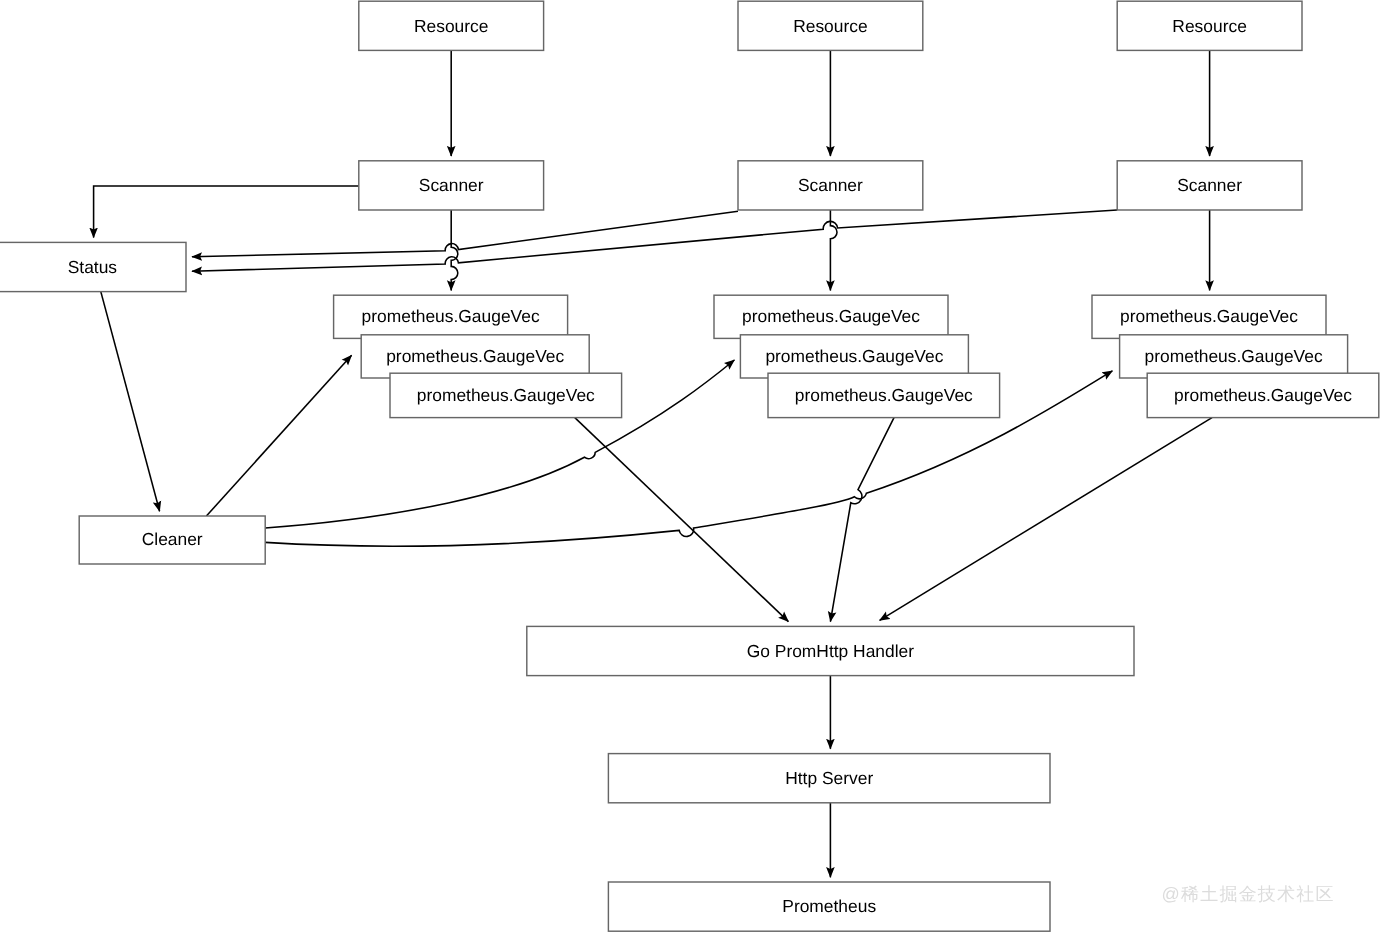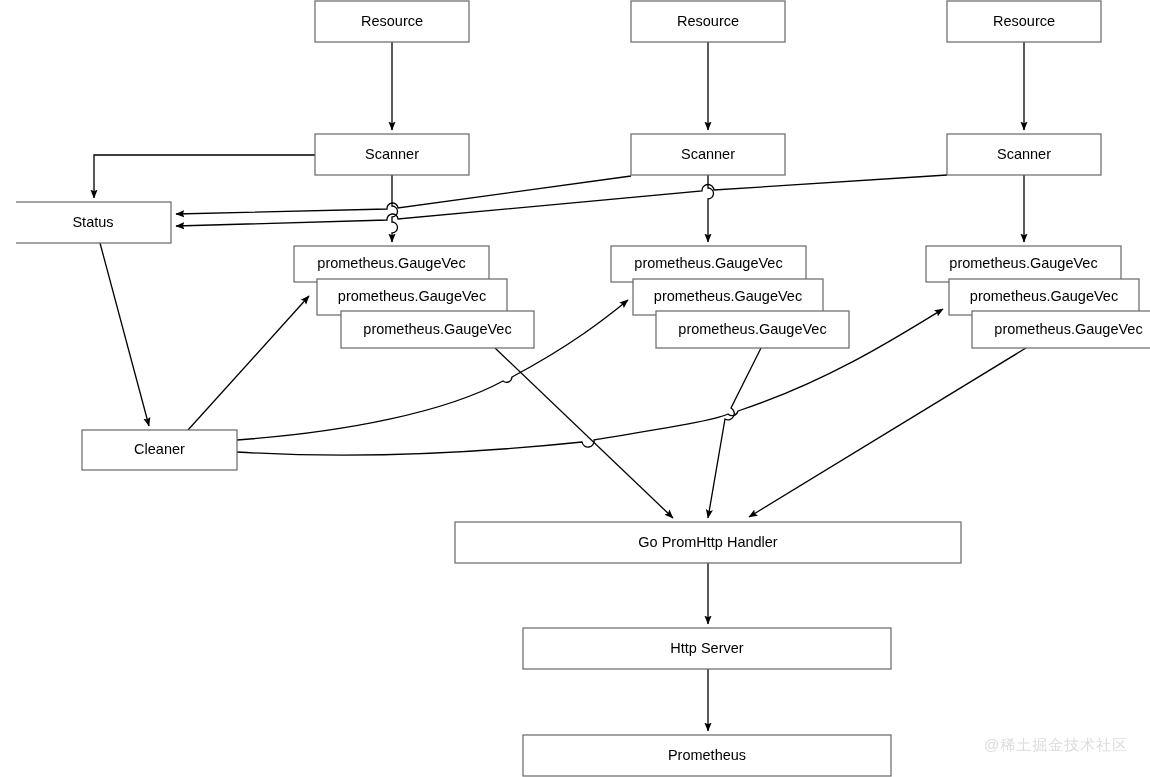--- a/index.html
+++ b/index.html
@@ -9,21 +9,21 @@
   }
   body {
     width: 1150px;
     height: 777px;
     position: relative;
     font-family: "Liberation Sans", sans-serif;
     overflow: hidden;
   }
   #diagram-root {
     position: absolute;
-    left: 16px;
+    left: 0;
     top: 0;
     width: 989px;
     height: 777px;
   }
   svg.diagram {
     display: block;
     width: 1150px;
     height: 777px;
   }
   .node-rect {

